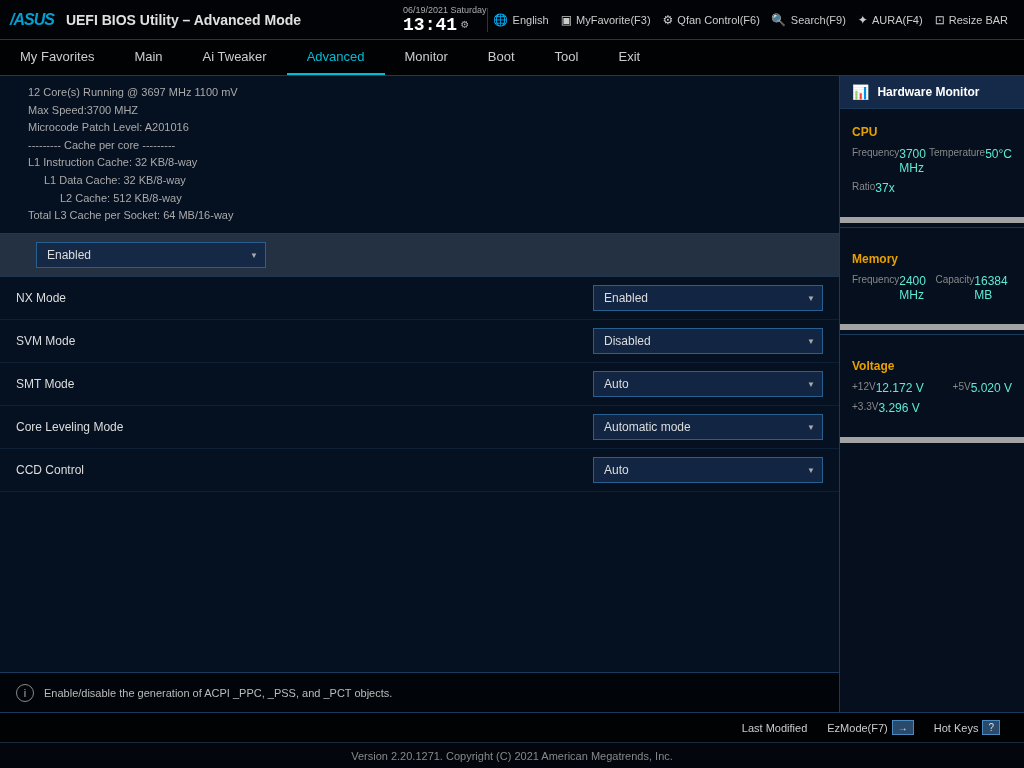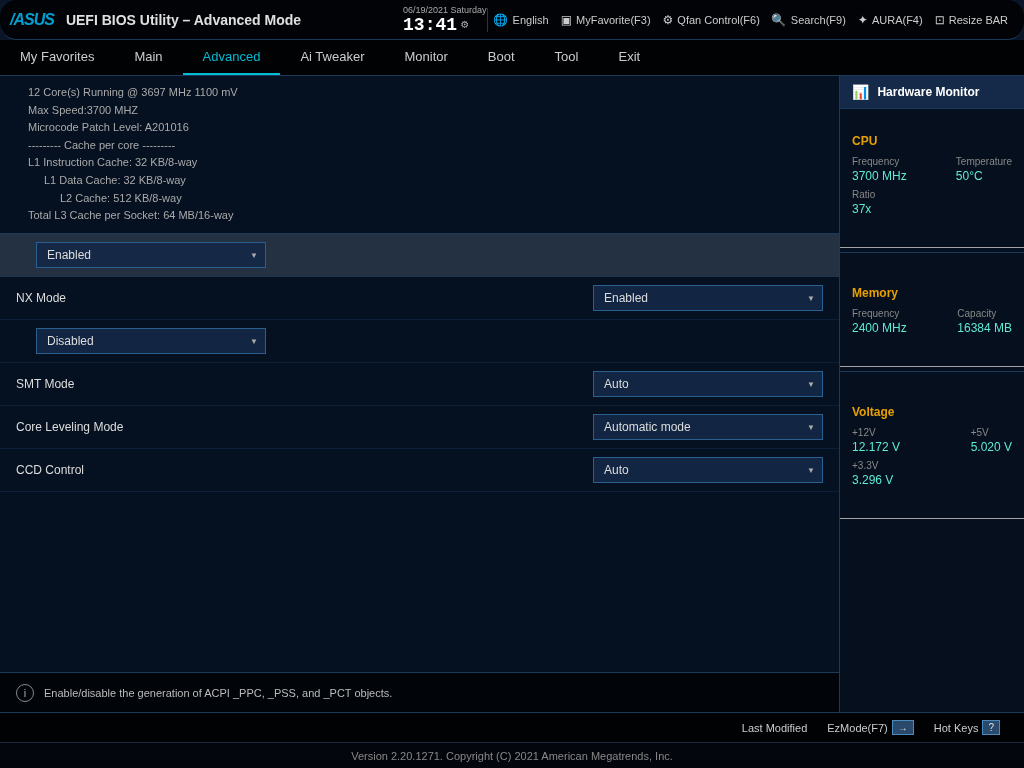--- a/index.html
+++ b/index.html
@@ -45,21 +45,20 @@
     }
 
     
     .header {
       background: rgba(0,0,0,0.85);
       height: 40px;
       display: flex;
       align-items: center;
       padding: 0 10px;
       border-bottom: 1px solid #1a3a5c;
-      border-radius: 17px;
     }
 
     .asus-logo {
       display: flex;
       align-items: center;
       margin-right: 12px;
     }
 
     .asus-logo-text {
       color: #00a0d0;
@@ -292,43 +291,43 @@
       color: #fff;
       font-weight: 600;
     }
 
     .hw-monitor-icon {
       color: #aaa;
       font-size: 14px;
     }
 
     .hw-section {
-      padding: 25px 12px;
-      border-bottom: 1px solid #a3a3a3;
+      padding: 16px 12px;
+      border-bottom: 6px solid #a3a3a3;
     }
 
     .hw-section-title {
       font-size: 12px;
       font-weight: 600;
       margin-bottom: 8px;
     }
 
     .hw-section-title.cpu-color { color: #e8a000; }
     .hw-section-title.memory-color { color: #e8a000; }
     .hw-section-title.voltage-color { color: #e8a000; }
 
     .hw-row {
       display: flex;
       justify-content: space-between;
       margin-bottom: 6px;
     }
 
     .hw-col {
       display: flex;
-      flex-direction: column;
+      flex-direction: row;
     }
 
     .hw-label {
       font-size: 10px;
       color: #888;
       margin-bottom: 2px;
     }
 
     .hw-value {
       font-size: 12px;
@@ -436,25 +435,25 @@
     </div>
   </div>
 
   <div class="navbar">
     <div class="nav-item">
       <span>My Favorites</span>
     </div>
     <div class="nav-item">
       <span>Main</span>
     </div>
+    <div class="nav-item">
+      <span>Ai Tweaker</span>
+    </div>
     <div class="nav-item active">
       <span>Advanced</span>
-    </div>
-    <div class="nav-item">
-      <span>Ai Tweaker</span>
     </div>
     <div class="nav-item">
       <span>Monitor</span>
     </div>
     <div class="nav-item">
       <span>Boot</span>
     </div>
     <div class="nav-item">
       <span>Tool</span>
     </div>
@@ -497,20 +496,21 @@
             <div class="dropdown-wrapper">
               <select>
                 <option>Enabled</option>
                 <option>Disabled</option>
               </select>
             </div>
           </div>
         </div>
 
         <div class="setting-row">
+          <span class="setting-label">SVM Mode</span>
           <div class="setting-control">
             <div class="dropdown-wrapper">
               <select>
                 <option>Enabled</option>
                 <option selected="">Disabled</option>
               </select>
             </div>
           </div>
         </div>
 

